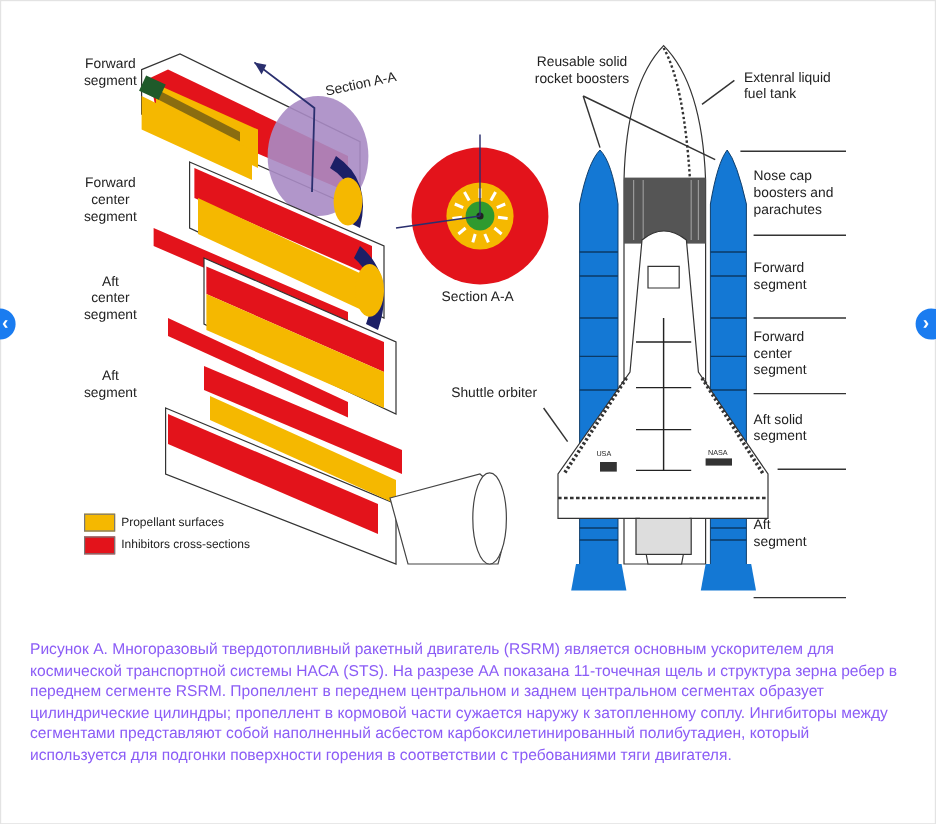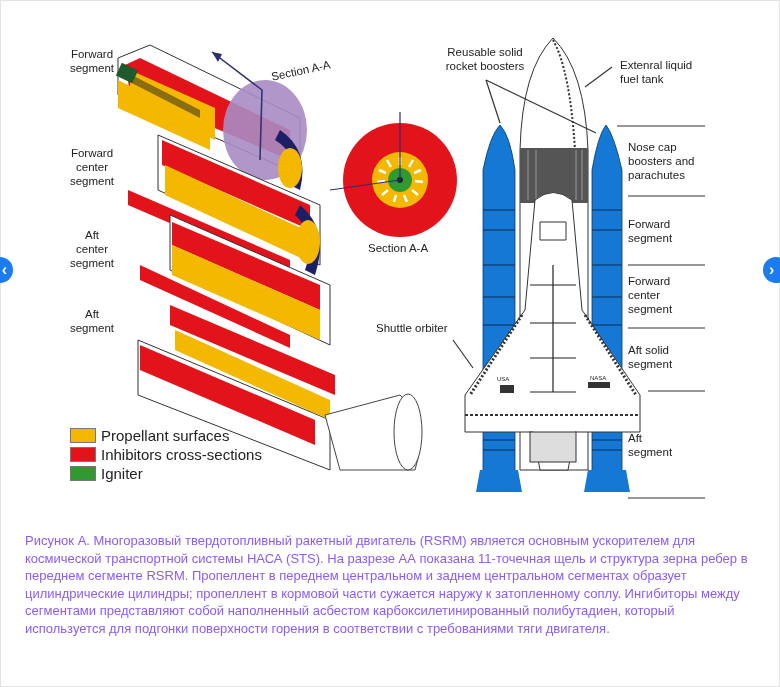--- a/index.html
+++ b/index.html
@@ -4,21 +4,21 @@
 <style>
   html,body{margin:0;padding:0;}
   body{width:780px;height:687px;background:#ffffff;position:relative;overflow:hidden;font-family:"Liberation Sans",sans-serif;}
   .frame{position:absolute;left:0;top:0;width:778px;height:685px;border:1px solid #e3e3e3;}
   .lbl{position:absolute;font-size:11.5px;color:#222;line-height:14px;font-family:"Liberation Sans",sans-serif;}
   .center{text-align:center;}
   .nav{position:absolute;width:26px;height:26px;border-radius:50%;background:#1a7cf0;color:#fff;font-size:16px;font-weight:bold;display:flex;align-items:center;justify-content:center;cursor:pointer;}
   .legend{position:absolute;left:70px;top:426px;}
   .legend-row{display:flex;align-items:center;height:19px;}
   .swatch{width:24px;height:13px;margin-right:5px;border:1px solid #777;}
-  .legend-text{font-size:15px;color:#222;}
+  .legend-text{font-size:10px;color:#222;}
   .caption{position:absolute;left:25px;top:532px;width:730px;font-size:13px;line-height:17.5px;color:#8b5cf6;}
   svg{position:absolute;left:0;top:0;}
 </style>
 </head>
 <body>
 
 <div class="frame"></div>
 
 <svg width="780" height="520">
   <g>
@@ -164,24 +164,20 @@
 
 <div class="legend">
   <div class="legend-row">
     <span class="swatch" style="background:#f5b800"></span>
     <span class="legend-text">Propellant surfaces</span>
   </div>
   <div class="legend-row">
     <span class="swatch" style="background:#e3131b"></span>
     <span class="legend-text">Inhibitors cross-sections</span>
   </div>
-  <div class="legend-row">
-    <span class="swatch" style="background:#2f9a2f"></span>
-    <span class="legend-text">Igniter</span>
-  </div>
 </div>
 
 <div class="lbl center" style="left:430px;top:45px;width:110px;white-space:pre-line;">Reusable solid
 rocket boosters</div>
 <div class="lbl" style="left:620px;top:58px;white-space:pre-line;">Extenral liquid
 fuel tank</div>
 <div class="lbl" style="left:628px;top:140px;white-space:pre-line;">Nose cap
 boosters and
 parachutes</div>
 <div class="lbl" style="left:628px;top:217px;white-space:pre-line;">Forward

